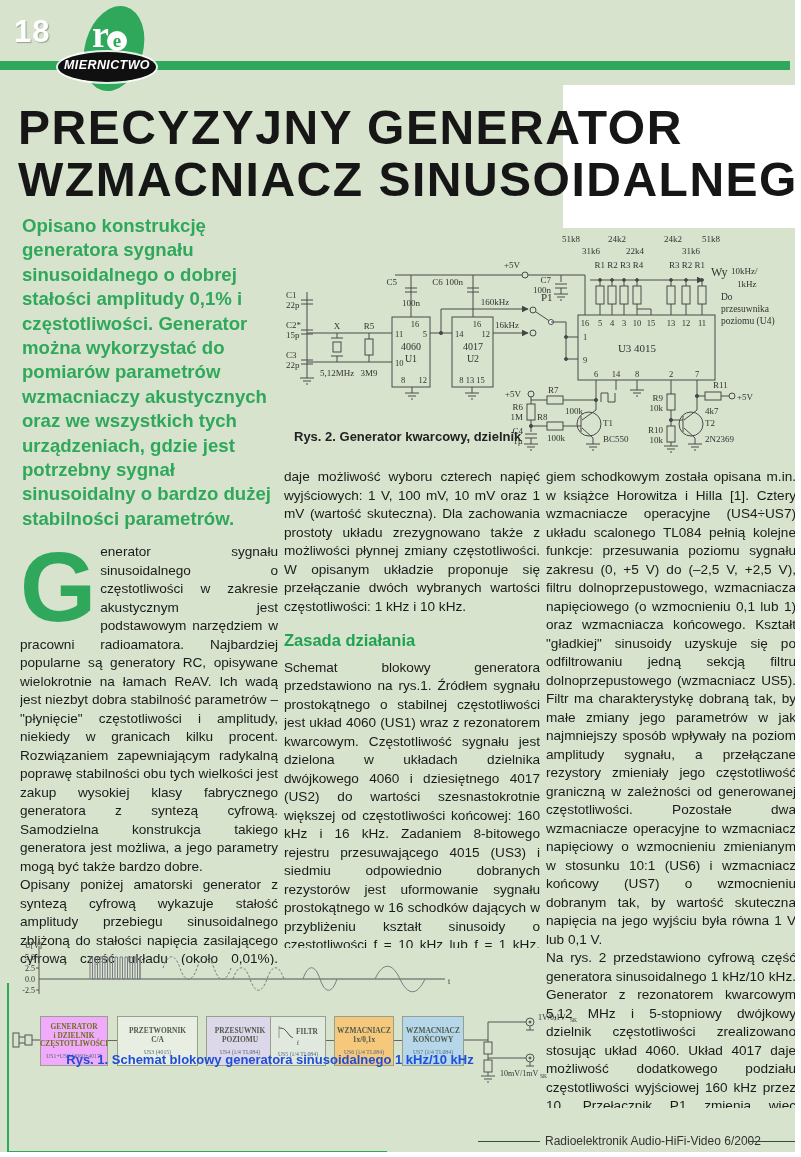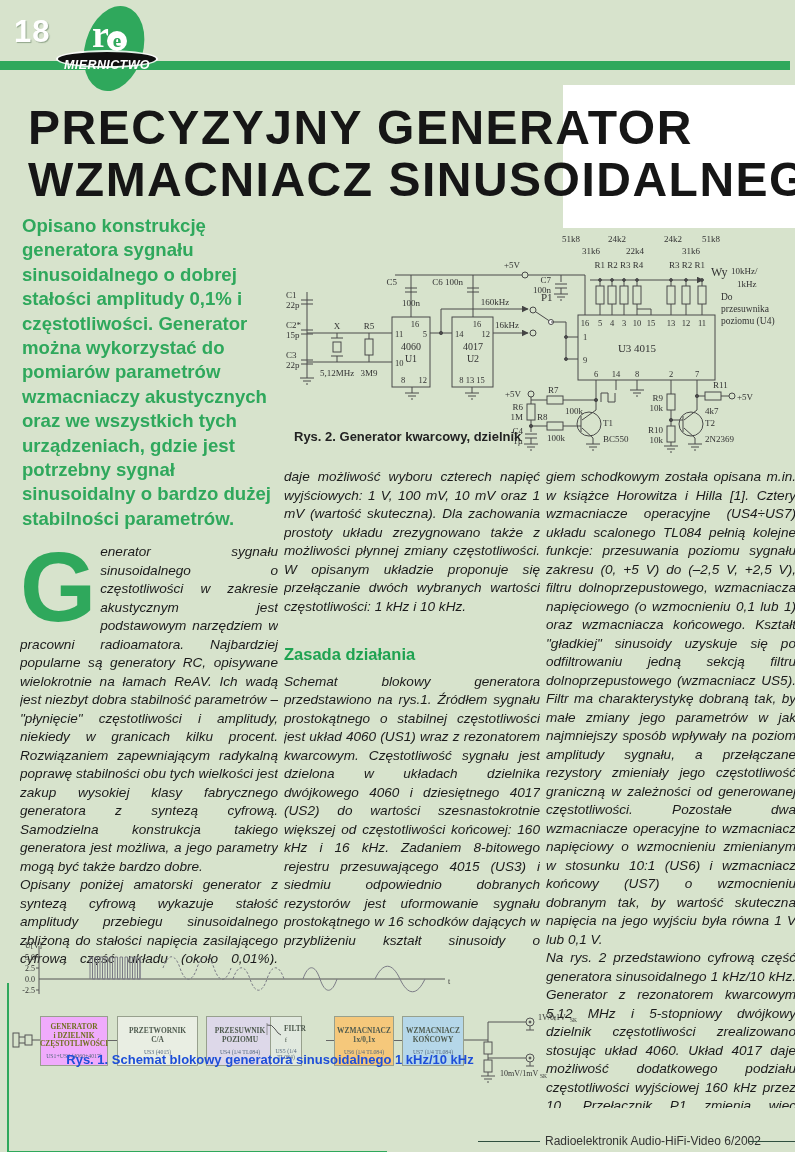--- a/index.html
+++ b/index.html
@@ -5,45 +5,45 @@
   html,body{margin:0;padding:0;background:#fff;}
   body{width:801px;height:1157px;position:relative;font-family:"Liberation Sans",sans-serif;}
   .page{position:absolute;left:0;top:0;width:795px;height:1152px;background:#d7e3cc;overflow:hidden;}
   .abs{position:absolute;}
   
   .pagenum{left:14px;top:14px;font-size:31px;font-weight:bold;color:#fff;text-shadow:1px 1px 1px rgba(60,90,60,.45);letter-spacing:1px;}
   .bar{left:0;top:61px;width:790px;height:9px;background:#2fa85c;}
   .logo-ellipse{left:85px;top:5px;width:58px;height:87px;background:#2fa85c;border-radius:50%;transform:rotate(16deg);}
   .logo-r{left:92px;top:12px;font-family:"Liberation Serif",serif;font-size:38px;font-weight:bold;color:#fff;}
   .logo-e{left:107px;top:31px;width:20px;height:20px;background:#fff;border-radius:50%;color:#2fa85c;font-family:"Liberation Serif",serif;font-weight:bold;font-size:19px;line-height:19px;text-align:center;}
-  .logo-band{left:58px;top:52px;width:98px;height:14px;background:#101010;border-radius:50%;box-shadow:0 0 0 2px rgba(255,255,255,.85);color:#fff;font-size:12.5px;font-weight:bold;font-style:italic;letter-spacing:.4px;text-align:center;line-height:27px;}
+  .logo-band{left:58px;top:52px;width:98px;height:30px;background:#101010;border-radius:50%;box-shadow:0 0 0 2px rgba(255,255,255,.85);color:#fff;font-size:12.5px;font-weight:bold;font-style:italic;letter-spacing:.4px;text-align:center;line-height:27px;}
   .white-patch{left:563px;top:85px;width:232px;height:143px;background:#fff;}
-  .title{left:28px;top:102px;width:770px;font-size:48px;line-height:52px;font-weight:bold;color:#161616;letter-spacing:1.5px;white-space:nowrap;}
+  .title{left:18px;top:102px;width:770px;font-size:48px;line-height:52px;font-weight:bold;color:#161616;letter-spacing:1.5px;white-space:nowrap;}
   
   .lead{left:22px;top:214px;width:258px;font-size:18.6px;line-height:24.4px;font-weight:bold;color:#2fa85c;}
   
   .col{color:#1b1b1b;font-size:13.6px;line-height:18.5px;text-align:justify;}
-  .col p{margin:0;font-style:italic;}
+  .col p{margin:0;}
   .col1{left:20px;top:543px;width:258px;height:422px;overflow:hidden;}
   .col2{left:284px;top:468px;width:256px;height:480px;overflow:hidden;}
   .col3{left:546px;top:468px;width:250px;height:640px;overflow:hidden;}
   .dropcap{float:left;font-size:98px;line-height:80px;font-weight:bold;color:#2fa85c;margin:4px 4px 0 0;}
-  h3.green{font-size:16.5px;color:#1fa251;margin:29px 0 9px 0;text-align:left;}
+  h3.green{font-size:16.5px;color:#1fa251;margin:15px 0 9px 0;text-align:left;}
   
   .cap2{left:294px;top:428px;width:256px;font-size:13px;font-weight:bold;line-height:17px;color:#222;}
   .cap1{left:55px;top:1052px;width:430px;text-align:center;font-size:13px;font-weight:bold;color:#1d4ed8;}
   
   svg text{font-family:"Liberation Serif",serif;fill:#333;}
   .blk{position:absolute;top:1016px;height:50px;border:1px solid #97a08d;box-sizing:border-box;display:flex;flex-direction:column;align-items:center;justify-content:center;text-align:center;}
   .bt{font-family:"Liberation Serif",serif;font-size:7.4px;line-height:8.6px;font-weight:bold;color:#4e5a4e;white-space:pre-line;}
   .bsub{font-family:"Liberation Serif",serif;font-size:5.8px;color:#55697f;margin-top:4px;}
   .b1{left:40px;width:68px;background:#f0abfc;} .b1 .bt{color:#6f6f1d;}
   .b2{left:117px;width:81px;background:#e9eee3;}
   .b3{left:194px;width:68px;background:#ddd8e9;margin-left:12px;}
-  .b4{left:270px;width:32px;background:#e1e9df;}
+  .b4{left:270px;width:56px;background:#e1e9df;}
   .b5{left:334px;width:60px;background:#f5c87b;}
   .b6{left:402px;width:62px;background:#b5d7e9;}
   .hline{position:absolute;top:1040px;height:1px;background:#666;}
   .l-mark-v{left:7px;top:983px;width:0;height:168px;border-left:2px solid #2fa85c;}
   .l-mark-h{left:7px;top:1151px;width:380px;height:0;border-top:2px solid #2fa85c;}
   .foot-line{position:absolute;top:1141px;height:1px;background:#2f4f3f;}
   .footer-text{left:545px;top:1134px;font-size:12px;color:#333;}
   .filter-glyph-row{display:flex;align-items:center;gap:2px;}
   .f-label{font-family:"Liberation Serif",serif;font-size:7px;color:#4e5a4e;}
 </style>

